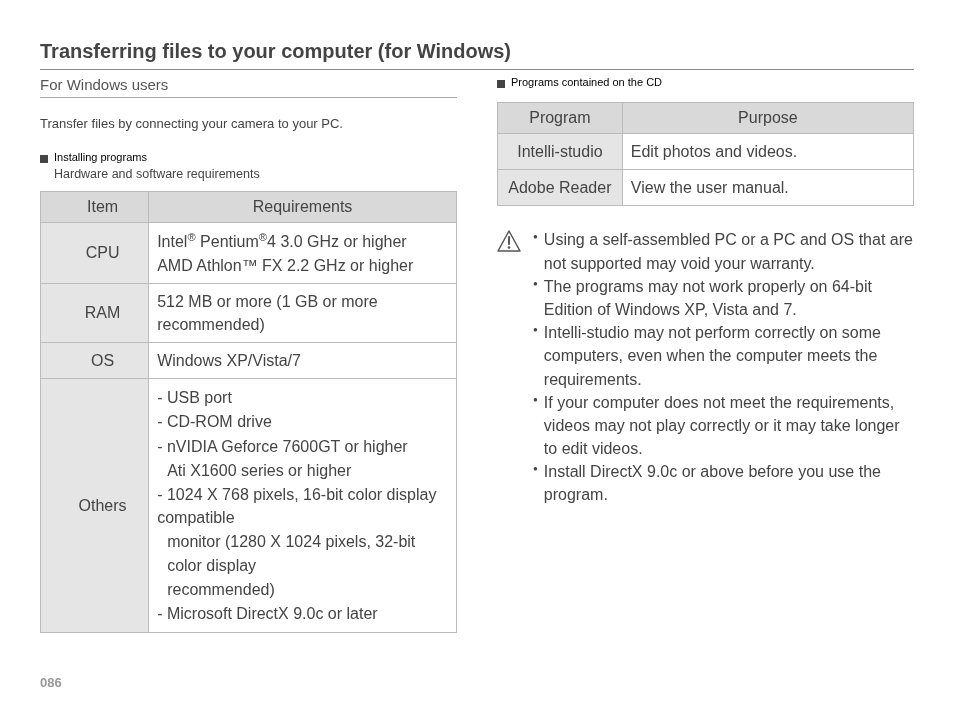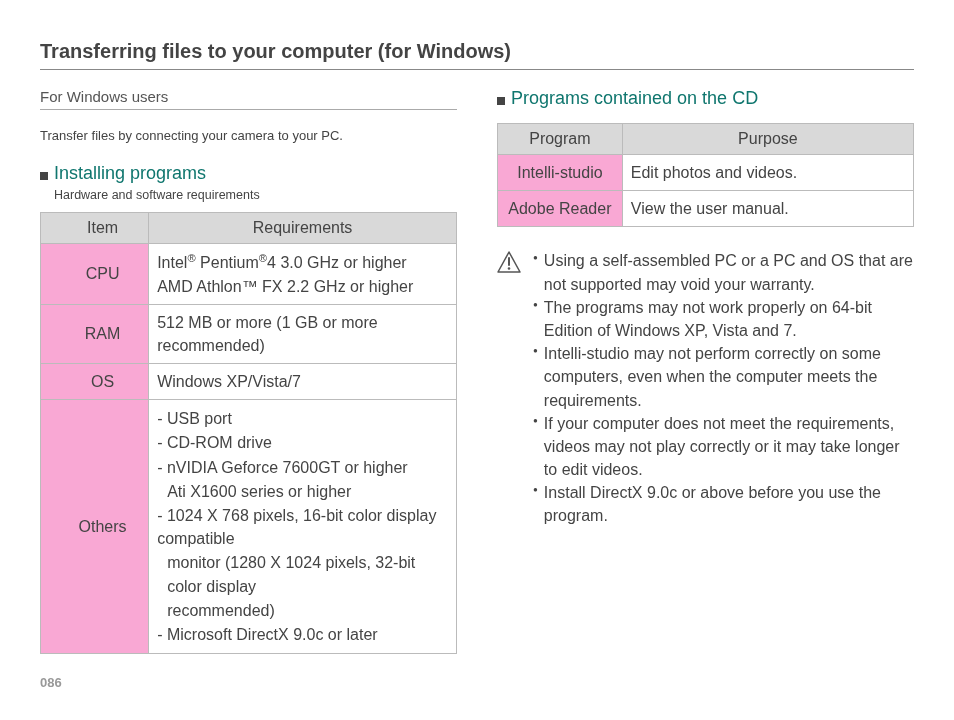--- a/index.html
+++ b/index.html
@@ -11,21 +11,21 @@
     height: 720px;
     padding: 40px 40px 20px 40px;
     position: relative;
   }
   .page-title {
     font-size: 20px;
     font-weight: bold;
     color: #444;
     border-bottom: 1px solid #888;
     padding-bottom: 6px;
-    margin-bottom: 18px;
+    margin-bottom: 6px;
   }
   .columns {
     display: flex;
     gap: 40px;
   }
   .col { flex: 1; min-width: 0; }
   .section-heading {
     font-size: 15px;
     color: #555;
     font-weight: normal;
@@ -34,22 +34,22 @@
     margin-bottom: 18px;
   }
   .intro {
     font-size: 13px;
     color: #444;
     margin-bottom: 20px;
   }
   .subhead-row {
     display: flex;
     align-items: center;
-    font-size: 18px;
-    color: #0f766e;
+    font-size: 11px;
+    color: #000000;
     margin-bottom: 4px;
   }
   .sq {
     display: inline-block;
     width: 8px; height: 8px;
     background: #444;
     margin-right: 6px;
     margin-top: 4px;
     flex-shrink: 0;
   }
@@ -72,21 +72,21 @@
     padding: 6px 8px;
     border: 1px solid #bbb;
   }
   td {
     padding: 6px 8px;
     border: 1px solid #bbb;
     vertical-align: middle;
     line-height: 1.45;
   }
   td.label {
-    background: #f9a8d4;
+    background: #e5e5e5;
     text-align: center;
     white-space: nowrap;
   }
   table.req-table th:first-child,
   table.req-table td.label { width: 26%; padding-left: 24px; }
   table.prog-table th:first-child,
   table.prog-table td.label { width: 30%; }
   .others-list { }
   .others-list div { margin: 1px 0; }
   .others-list .indent { padding-left: 10px; }

